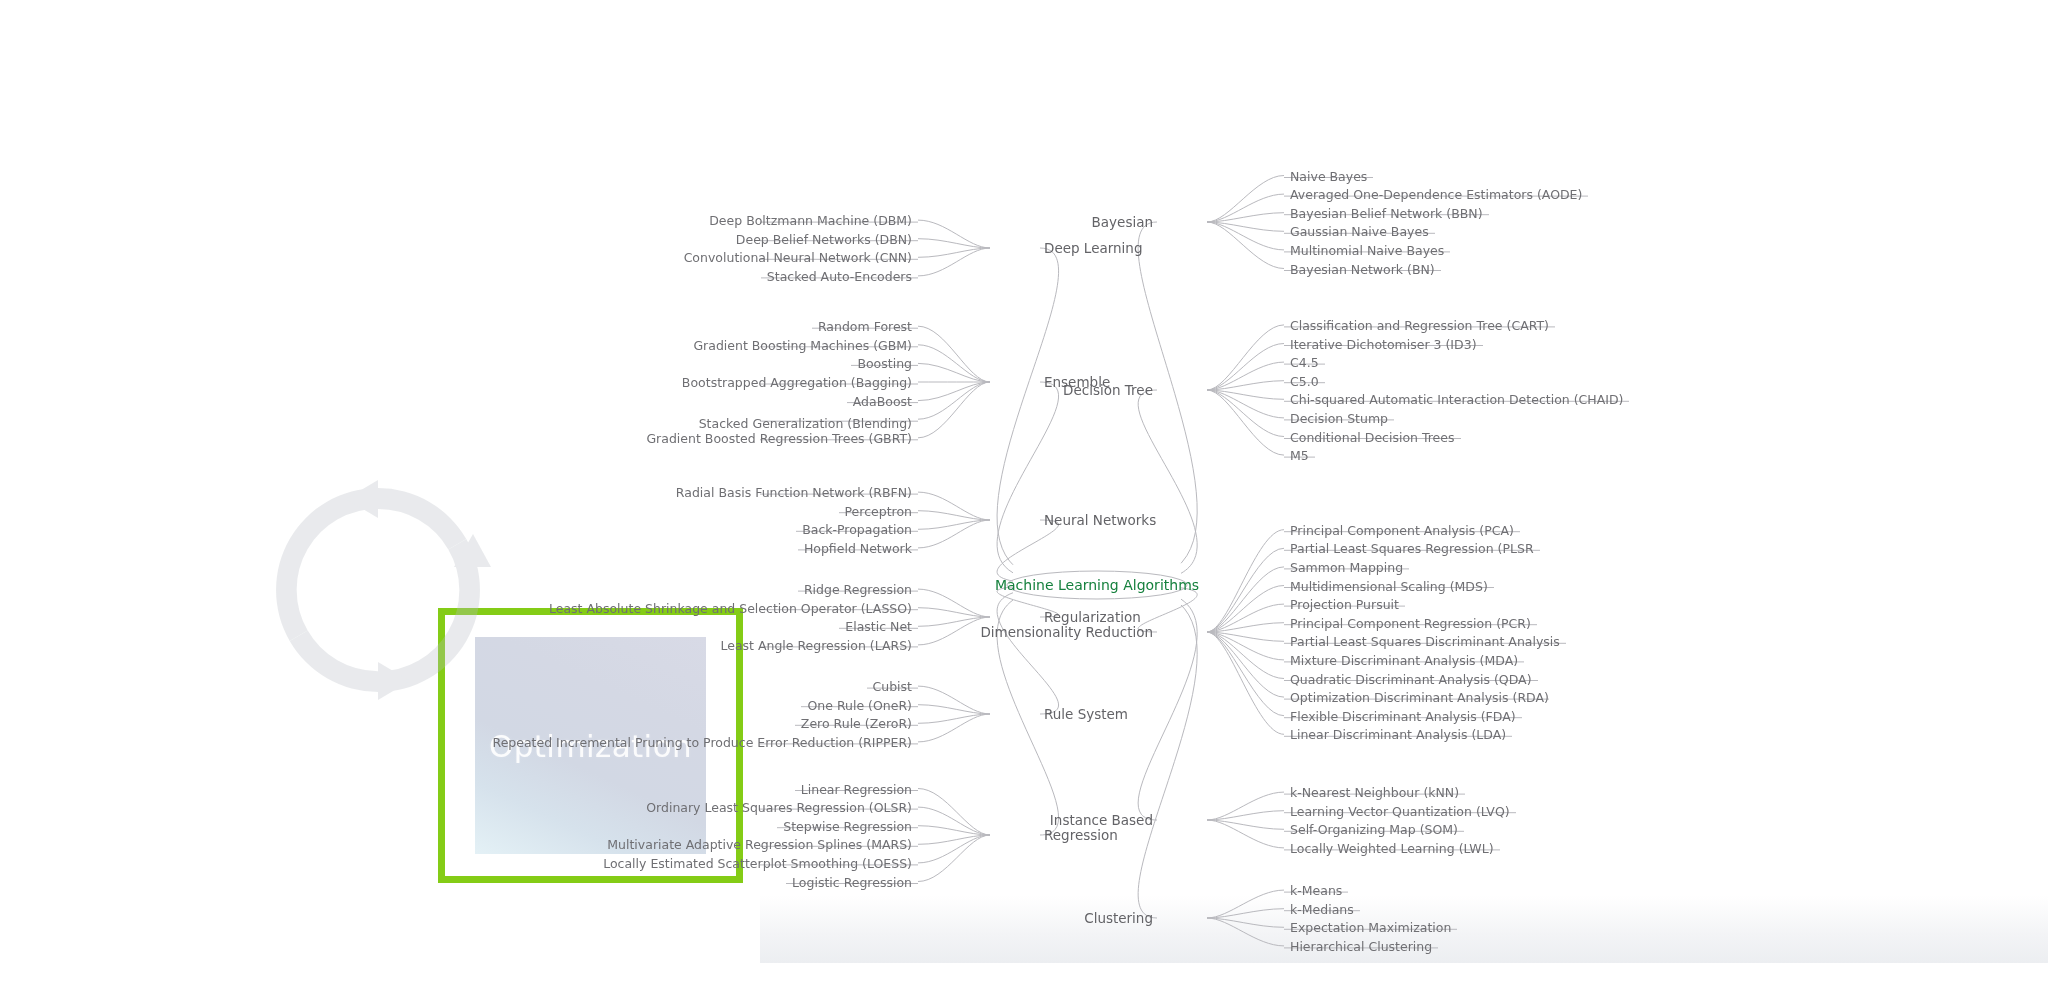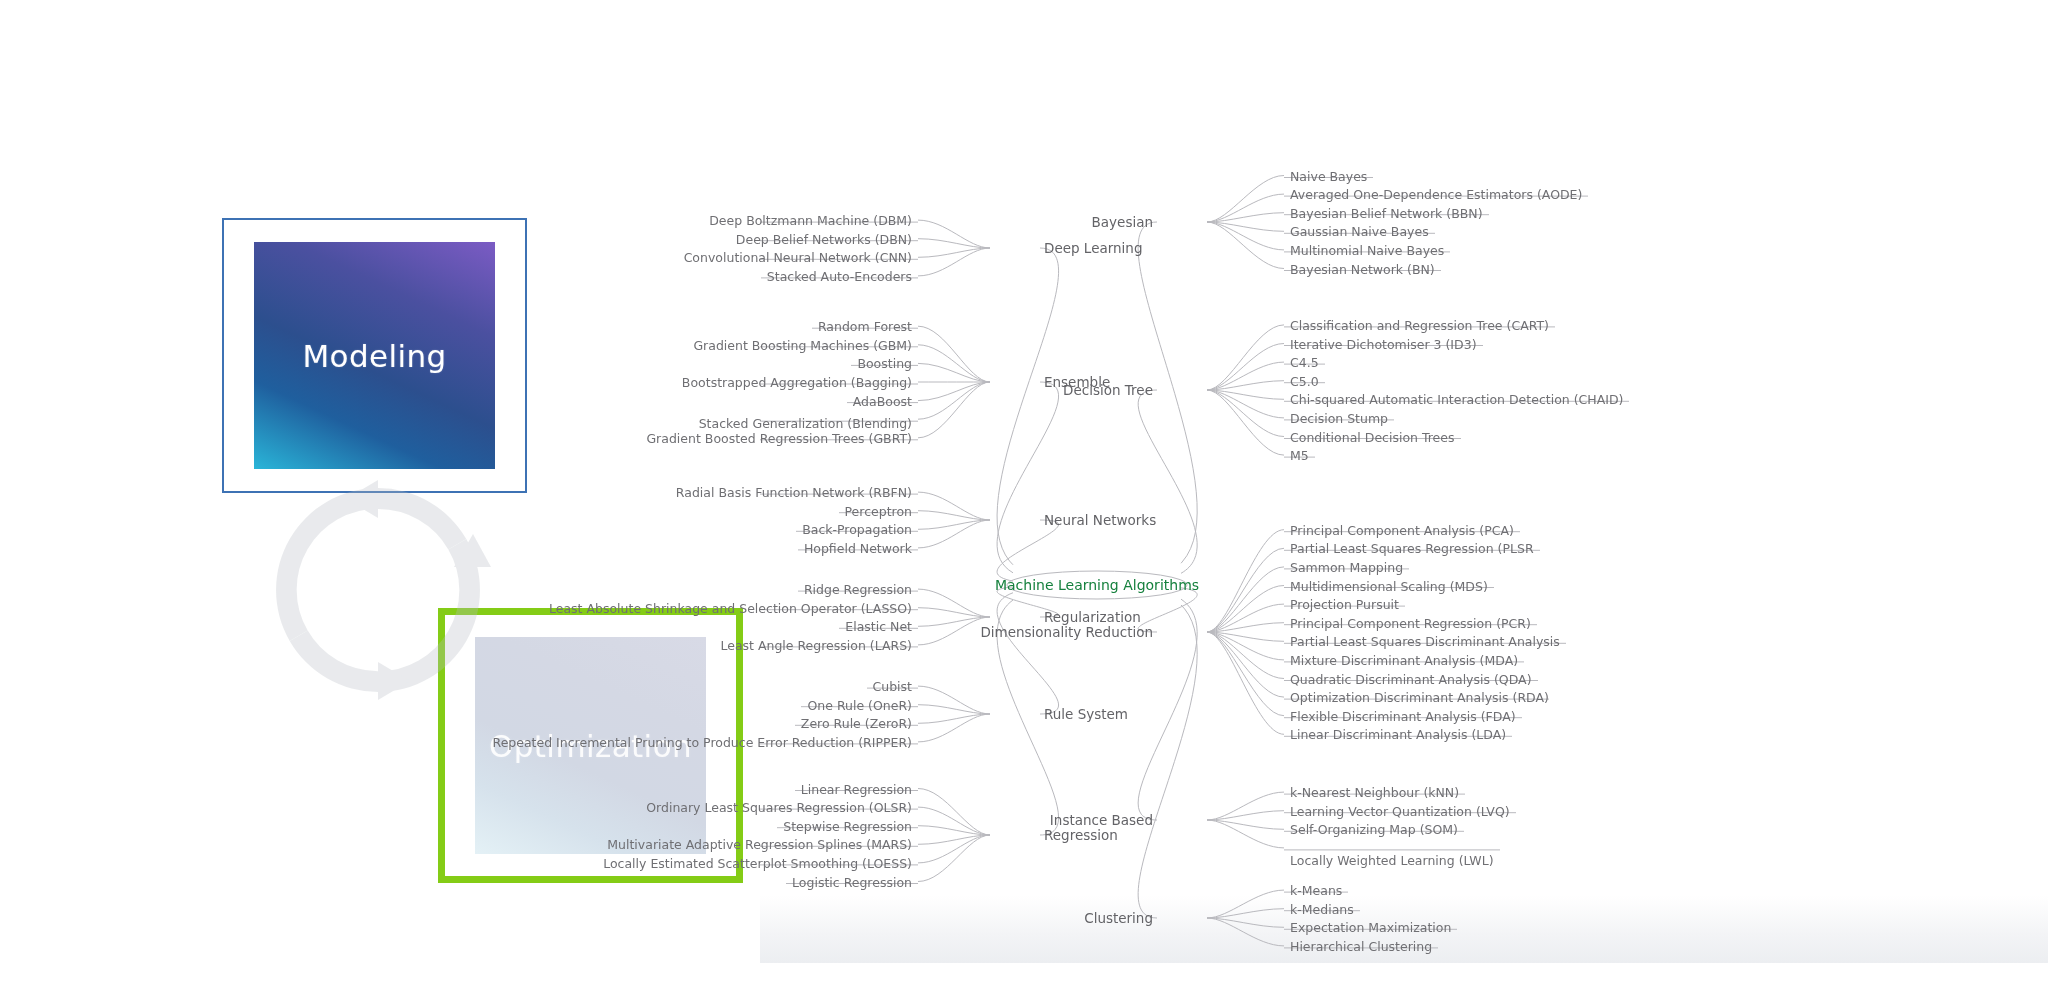--- a/index.html
+++ b/index.html
@@ -41,25 +41,20 @@
   .mm-center{font-size:14px;color:#15803d;}
   .leaf-left{transform:translate(-100%,-50%);}
   .leaf-right{transform:translateY(-50%);}
   .lbl-mid{transform:translate(-50%,-50%);}
 </style>
 </head>
 <body>
 
 <div id="process-panel">
 
-  <div class="proc-card" id="card-modeling">
-    <div class="proc-tile" id="tile-modeling">
-      <span class="tile-label">Modeling</span>
-    </div>
-  </div>
 
 
   <div class="proc-card" id="card-optimization">
     <div class="proc-tile" id="tile-optimization">
       <span class="tile-label faded">Optimization</span>
     </div>
   </div>
 
   <svg id="cycle-arrow" viewBox="0 0 240 240">
     <g fill="#b7bcc4">
@@ -244,21 +239,21 @@
       <span class="mm-label mm-leaf leaf-right" style="left: 530px; top: 641.3px;">Partial Least Squares Discriminant Analysis</span>
       <span class="mm-label mm-leaf leaf-right" style="left: 530px; top: 659.9px;">Mixture Discriminant Analysis (MDA)</span>
       <span class="mm-label mm-leaf leaf-right" style="left: 530px; top: 678.5px;">Quadratic Discriminant Analysis (QDA)</span>
       <span class="mm-label mm-leaf leaf-right" style="left: 530px; top: 697.1px;">Optimization Discriminant Analysis (RDA)</span>
       <span class="mm-label mm-leaf leaf-right" style="left: 530px; top: 715.7px;">Flexible Discriminant Analysis (FDA)</span>
       <span class="mm-label mm-leaf leaf-right" style="left: 530px; top: 734.3px;">Linear Discriminant Analysis (LDA)</span>
       <span class="mm-label mm-branch leaf-left" style="left: 393px; top: 820px;">Instance Based</span>
       <span class="mm-label mm-leaf leaf-right" style="left: 530px; top: 792.1px;">k-Nearest Neighbour (kNN)</span>
       <span class="mm-label mm-leaf leaf-right" style="left: 530px; top: 810.7px;">Learning Vector Quantization (LVQ)</span>
       <span class="mm-label mm-leaf leaf-right" style="left: 530px; top: 829.3px;">Self-Organizing Map (SOM)</span>
-      <span class="mm-label mm-leaf leaf-right" style="left: 530px; top: 847.9px; margin-top: 12px;">Locally Weighted Learning (LWL)</span>
+      <span class="mm-label mm-leaf leaf-right" style="left: 530px; top: 847.9px;">Locally Weighted Learning (LWL)</span>
       <span class="mm-label mm-branch leaf-left" style="left: 393px; top: 918px;">Clustering</span>
       <span class="mm-label mm-leaf leaf-right" style="left: 530px; top: 890.1px;">k-Means</span>
       <span class="mm-label mm-leaf leaf-right" style="left: 530px; top: 908.7px;">k-Medians</span>
       <span class="mm-label mm-leaf leaf-right" style="left: 530px; top: 927.3px;">Expectation Maximization</span>
       <span class="mm-label mm-leaf leaf-right" style="left: 530px; top: 945.9px;">Hierarchical Clustering</span>
       <span class="mm-label mm-branch leaf-right" style="left: 284px; top: 248px;">Deep Learning</span>
       <span class="mm-label mm-leaf leaf-left" style="left: 152px; top: 220.1px;">Deep Boltzmann Machine (DBM)</span>
       <span class="mm-label mm-leaf leaf-left" style="left: 152px; top: 238.7px;">Deep Belief Networks (DBN)</span>
       <span class="mm-label mm-leaf leaf-left" style="left: 152px; top: 257.3px;">Convolutional Neural Network (CNN)</span>
       <span class="mm-label mm-leaf leaf-left" style="left: 152px; top: 275.9px;">Stacked Auto-Encoders</span>

